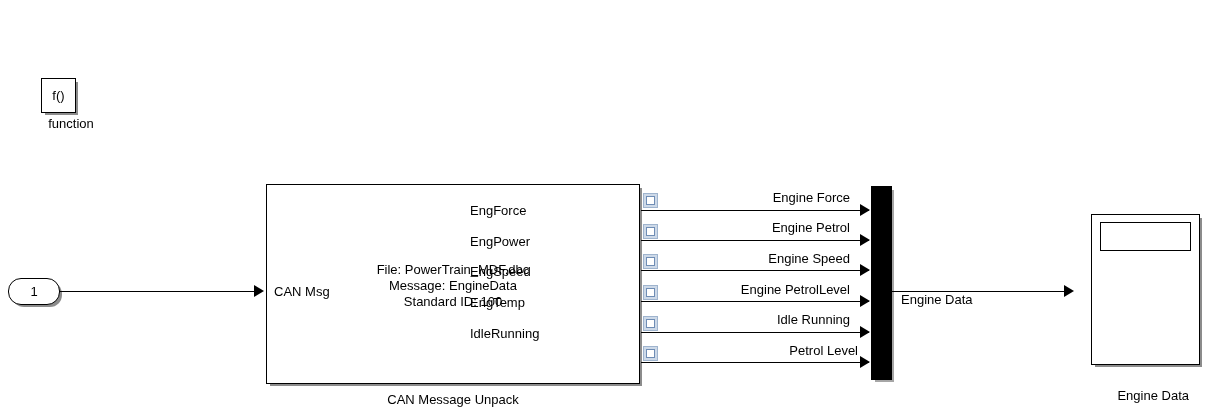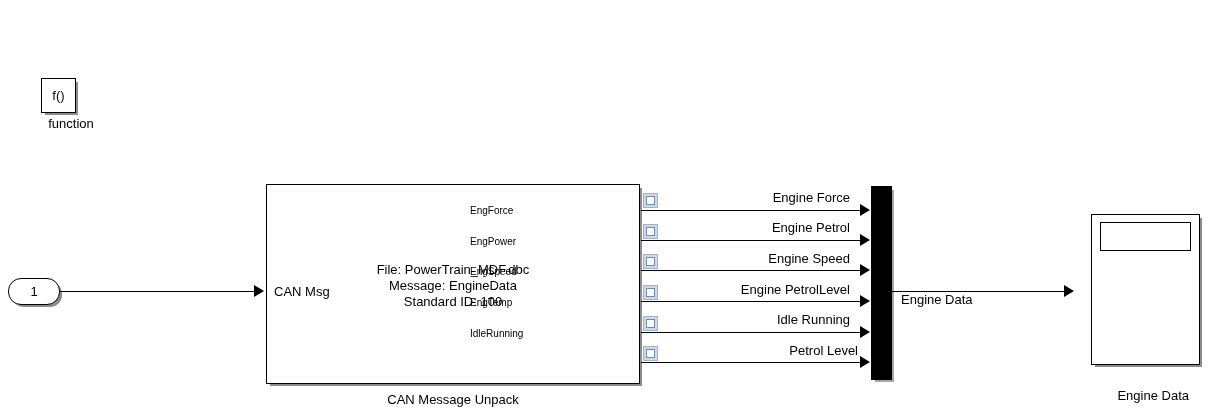--- a/index.html
+++ b/index.html
@@ -119,21 +119,21 @@
     left: 266px;
     top: 392px;
     width: 374px;
     font-size: 13px;
     text-align: center;
   }
 
   .outport-label {
     position: absolute;
     right: 0px;
-    font-size: 10px;
+    font-size: 13px;
     line-height: 15px;
     white-space: pre;
   }
 
   
   .port-icon {
     position: absolute;
     width: 15px;
     height: 15px;
     background: #cdd9e8;

